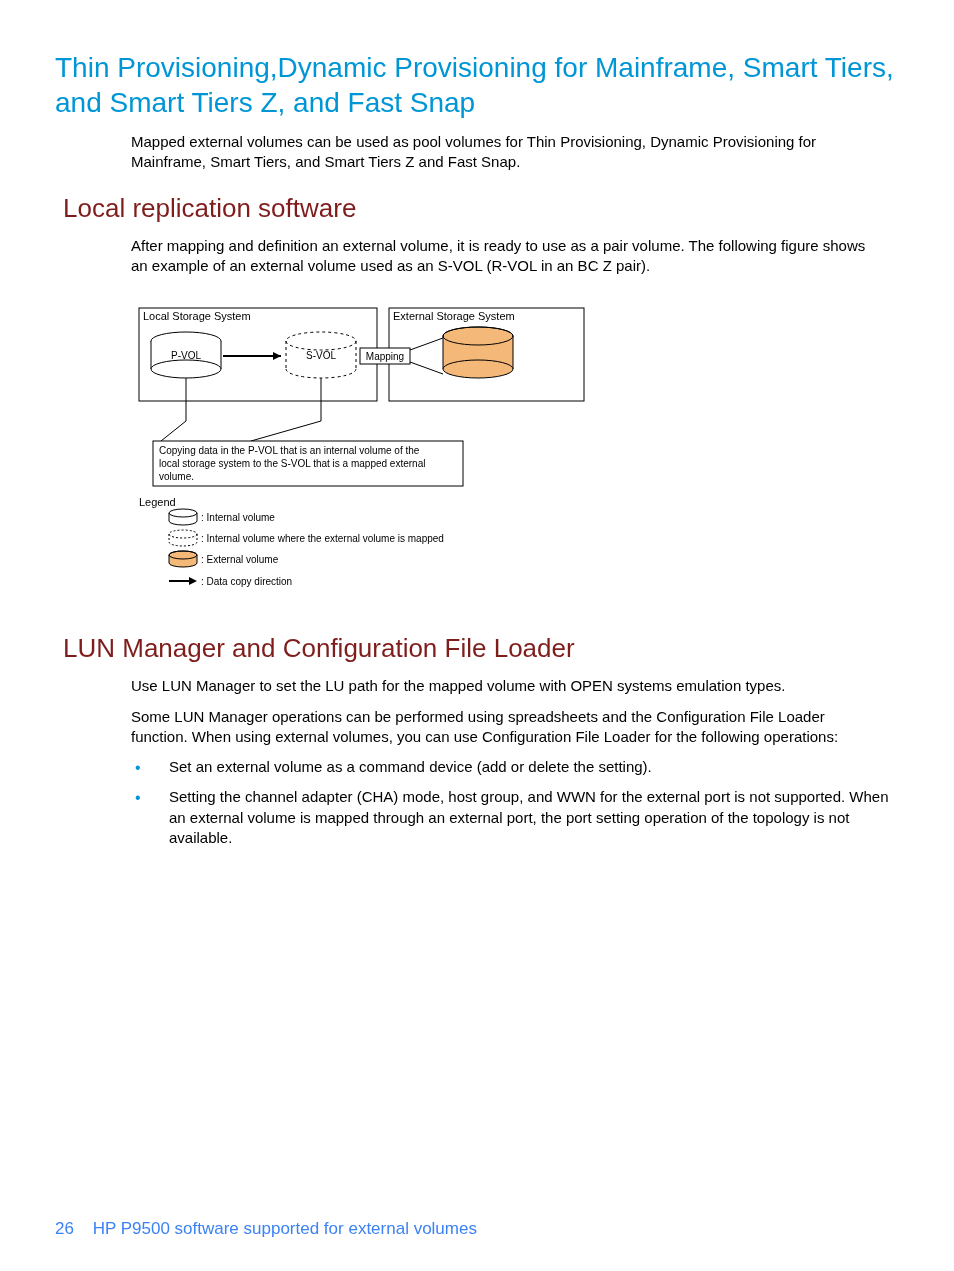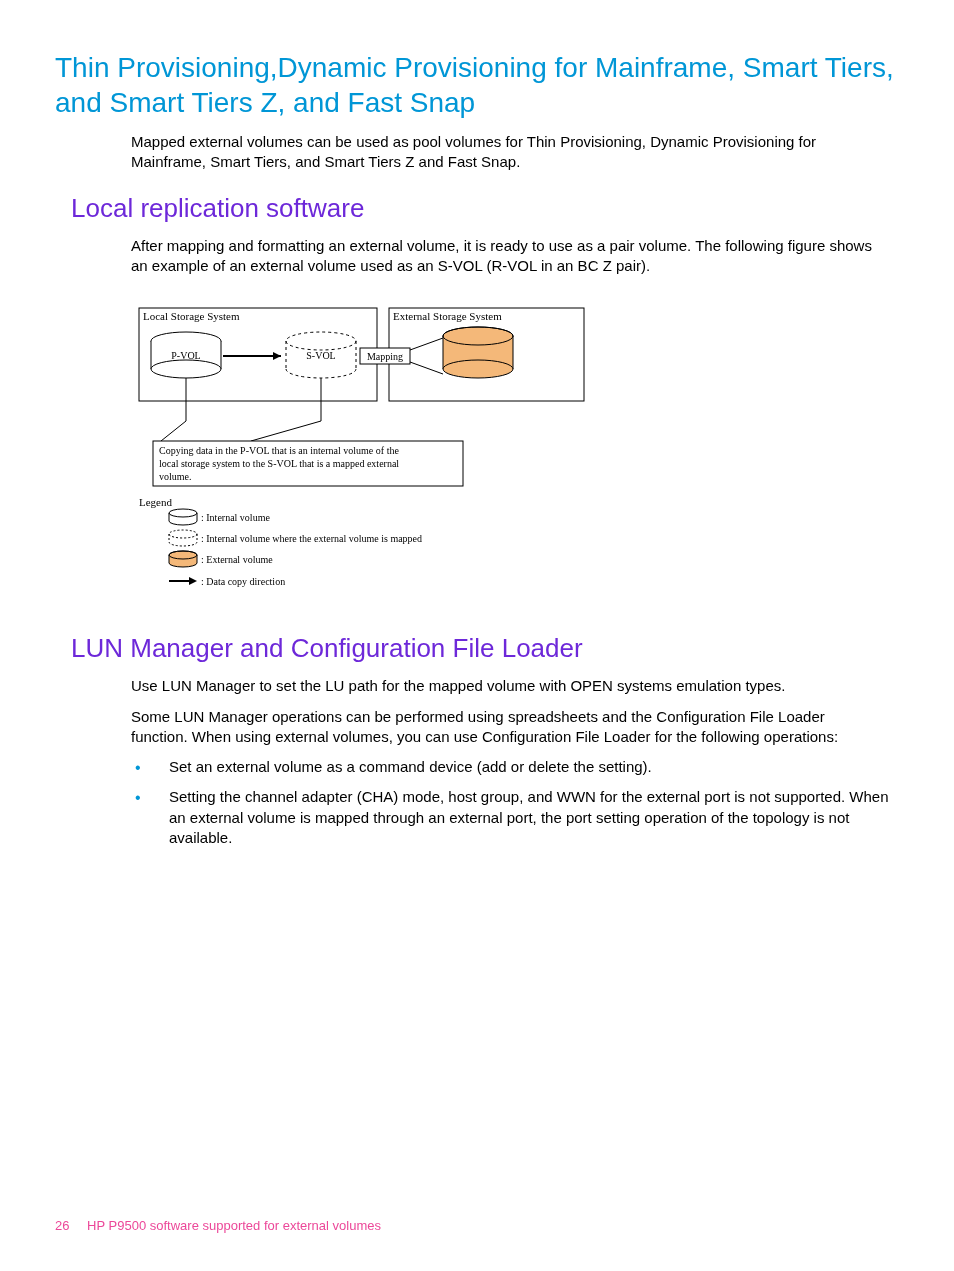--- a/index.html
+++ b/index.html
@@ -18,23 +18,23 @@
     font-stretch: condensed;
     color: #0096d6;
     font-size: 28px;
     margin: 0 0 12px 0;
     line-height: 1.25;
   }
   h2 {
     font-family: "Arial Narrow", Arial, sans-serif;
     font-weight: 300;
     font-stretch: condensed;
-    color: #6d28d9;
+    color: #7f1d1d;
     font-size: 26px;
-    margin: 18px 0 10px 16px;
+    margin: 18px 0 10px 8px;
   }
   .indent {
     margin-left: 76px;
   }
   p {
     margin: 4px 16px 10px 0;
   }
   ul {
     list-style: none;
     padding-left: 0;
@@ -54,44 +54,44 @@
     top: 0;
   }
   .link {
     color: #0096d6;
     text-decoration: none;
   }
   .bold { font-weight: bold; }
   .diagram {
     margin: 30px 0 20px 76px;
     width: 500px;
-    font-family: Liberation Serif, serif;
+    font-family: Liberation Sans, sans-serif;
   }
   .footer {
     position: fixed;
-    bottom: 36px;
+    bottom: 30px;
     left: 55px;
-    font-size: 13px;
-    color: #ec4899;
+    font-size: 17px;
+    color: #3b82f6;
   }
   .footer .page { margin-right: 14px; }
 </style>
 </head>
 <body>
 
 <h1>Thin Provisioning,Dynamic Provisioning for Mainframe, Smart Tiers, and Smart Tiers Z, and Fast Snap</h1>
 <div class="indent">
   <p>Mapped external volumes can be used as pool volumes for Thin Provisioning, Dynamic Provisioning for Mainframe, Smart Tiers, and Smart Tiers Z and Fast Snap.</p>
   <ul>
   </ul>
 </div>
 
 <h2>Local replication software</h2>
 <div class="indent">
-  <p>After mapping and formatting an external volume, it is ready to use as a pair volume. The following figure shows an example of an external volume used as an S-VOL (R-VOL in an BC Z pair).</p>
+  <p>After mapping and definition an external volume, it is ready to use as a pair volume. The following figure shows an example of an external volume used as an S-VOL (R-VOL in an BC Z pair).</p>
 </div>
 
 <div class="diagram">
 <svg width="480" height="300" viewBox="0 0 480 300">
 
   <rect x="8" y="2" width="238" height="93" fill="none" stroke="#000" stroke-width="1"></rect>
   <text x="12" y="14" font-size="11">Local Storage System</text>
 
   <rect x="258" y="2" width="195" height="93" fill="none" stroke="#000" stroke-width="1"></rect>
   <text x="262" y="14" font-size="11">External Storage System</text>

